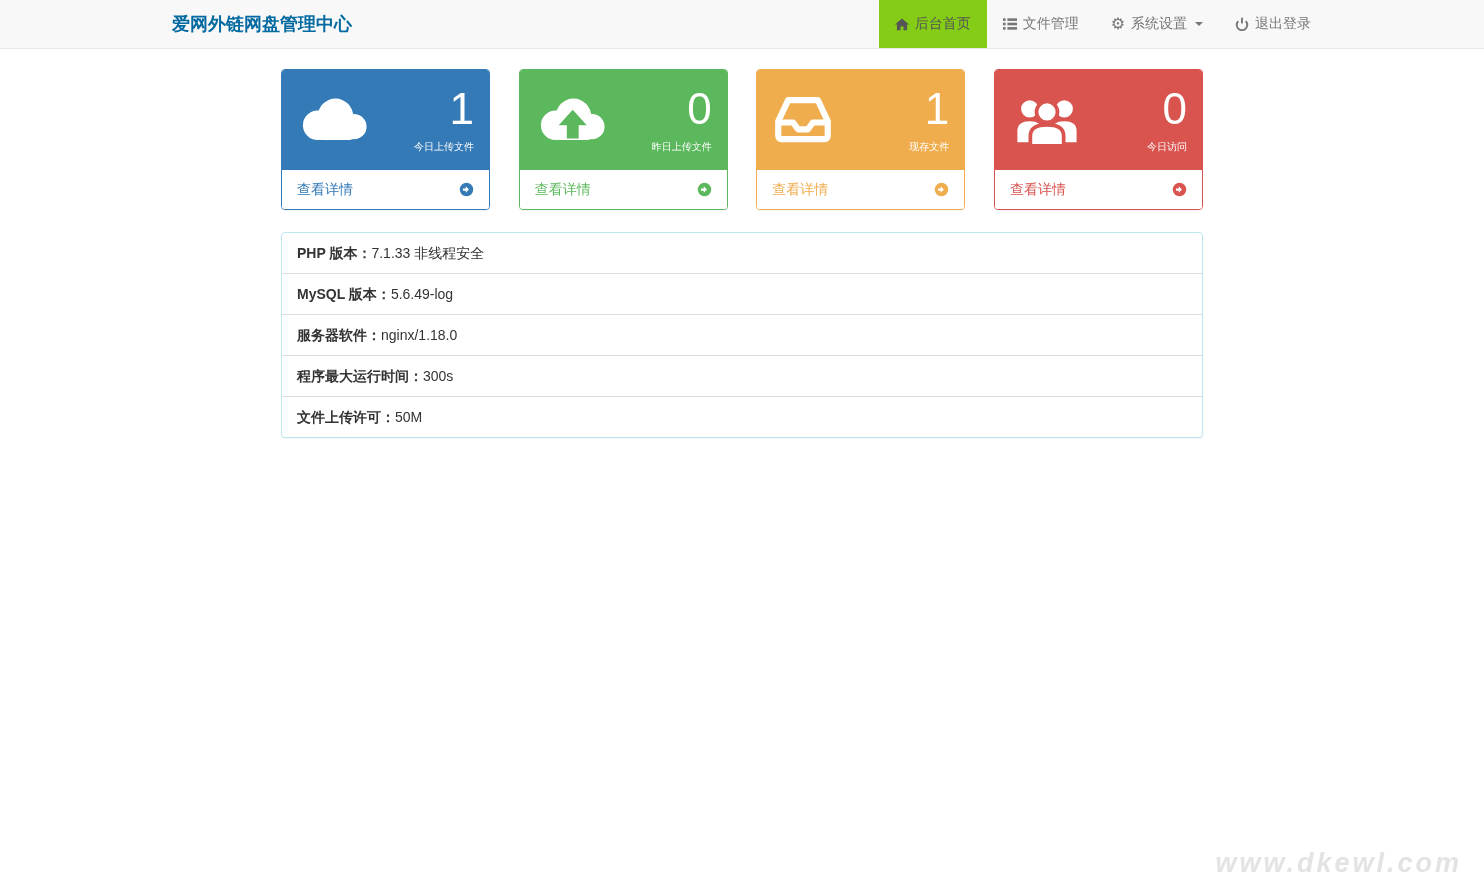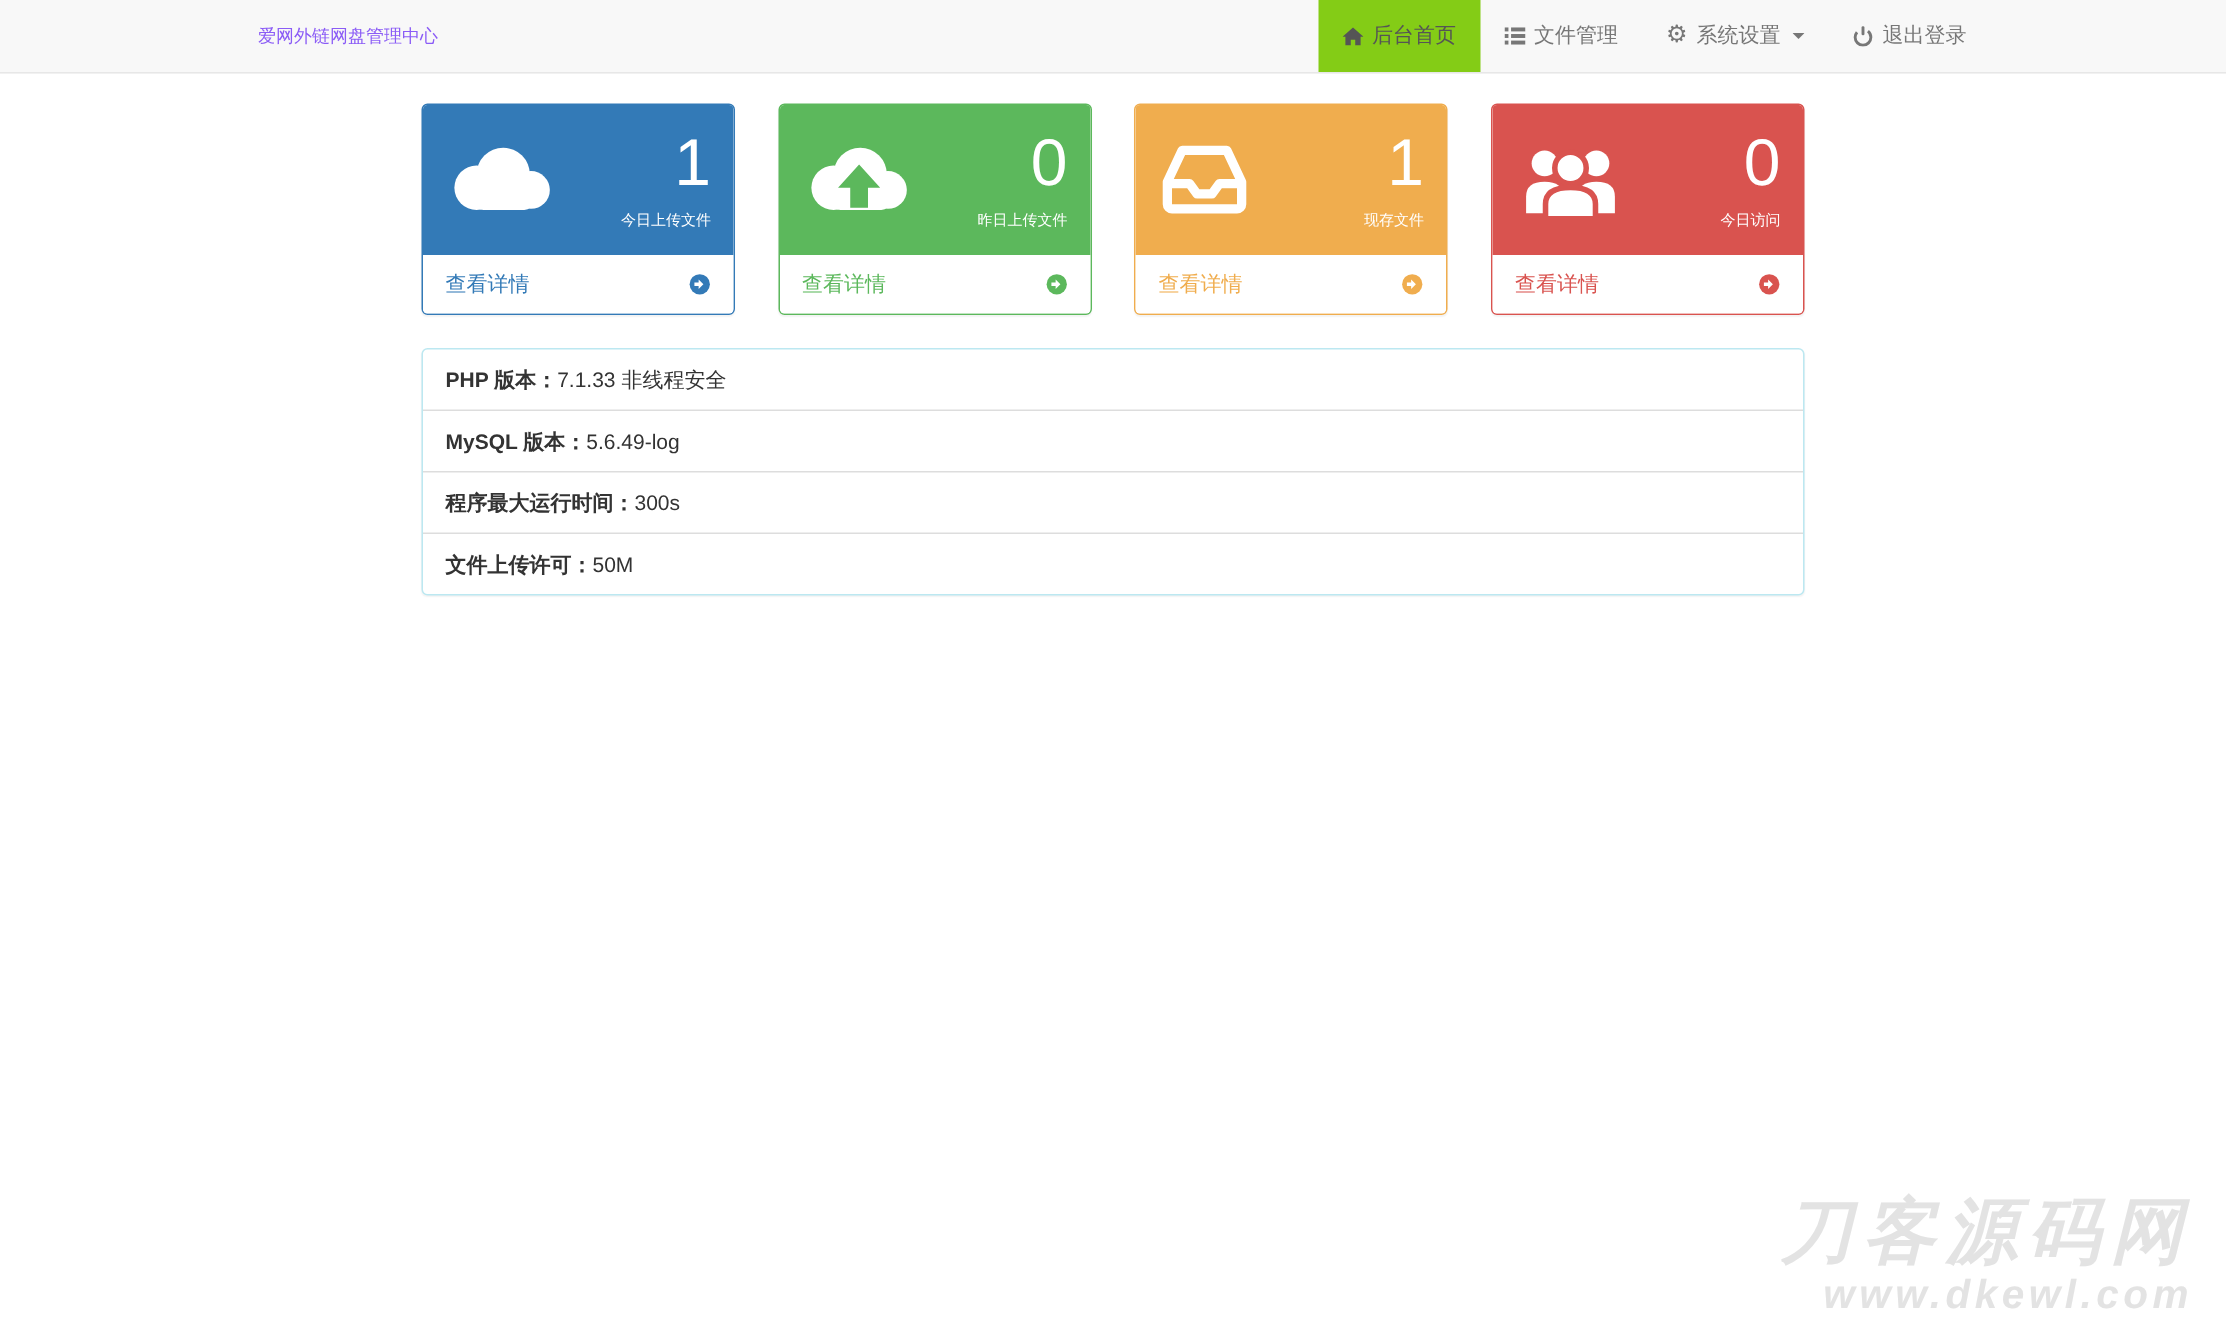--- a/index.html
+++ b/index.html
@@ -3,22 +3,22 @@
 <meta charset="utf-8">
 <style>
   * { box-sizing: border-box; margin: 0; padding: 0; }
   html, body { width: 1484px; min-height: 883px; background: #fff;
     font-family: "Liberation Sans", "DejaVu Sans", sans-serif; color: #333; }
 
   
   .navbar { height: 49px; background: #f8f8f8; border-bottom: 1px solid #e7e7e7; }
   .navbar-inner { width: 1170px; margin: 0 auto; height: 48px;
     display: flex; justify-content: space-between; align-items: stretch; }
-  .brand { font-size: 12px; color: #8b5cf6; line-height: 48px; padding: 0 15px;
-    text-decoration: none; white-space: nowrap; }
+  .brand { font-size: 18px; color: #0369a1; line-height: 48px; padding: 0 15px;
+    text-decoration: none; white-space: nowrap; font-weight: bold; }
   .nav { display: flex; align-items: stretch; list-style: none; }
   .nav-item { display: flex; align-items: center; gap: 6px; padding: 0 16px;
     font-size: 14px; color: #777; cursor: pointer; text-decoration: none; white-space: nowrap; }
   .nav-item.active { background: #84cc16; color: #555; }
   .nav-item svg { display: block; }
   .gear-glyph { font-size: 16px; line-height: 1; }
   .caret { width: 0; height: 0; border-left: 4px solid transparent;
     border-right: 4px solid transparent; border-top: 4px dashed; margin-left: 2px; }
 
   
@@ -233,23 +233,23 @@
         </span>
       </a>
     </div>
 
   </div>
 
   <div class="panel">
     <ul class="list">
       <li><b>PHP 版本：</b><span>7.1.33 非线程安全</span></li>
       <li><b>MySQL 版本：</b><span>5.6.49-log</span></li>
+      <li><b>服务器软件：</b><span>nginx/1.18.0</span></li>
       <li><b>程序最大运行时间：</b><span>300s</span></li>
       <li><b>文件上传许可：</b><span>50M</span></li>
     </ul>
   </div>
 
 </div>
 
 <div class="watermark">
-  <div class="wm-title">刀客源码网</div>
   <div class="wm-url">www.dkewl.com</div>
 </div>
 
 </body></html>

